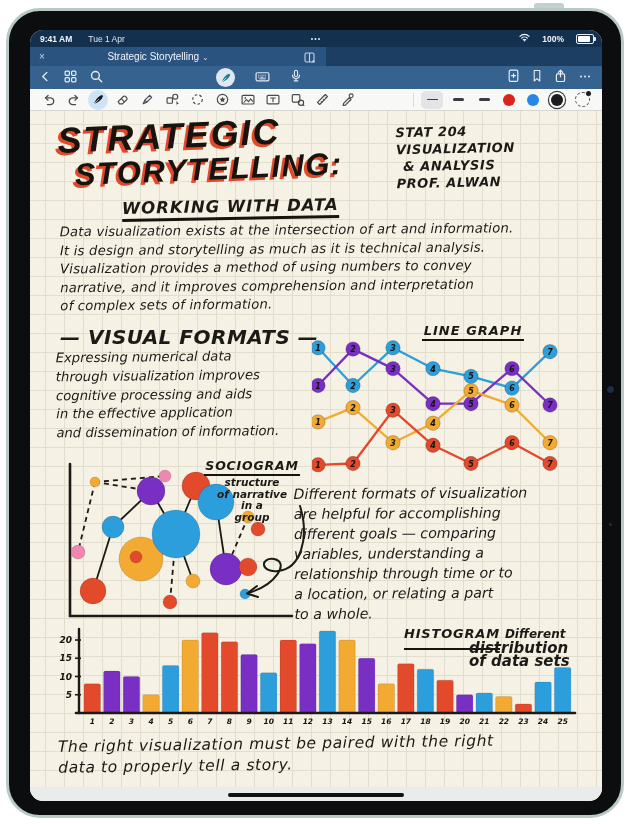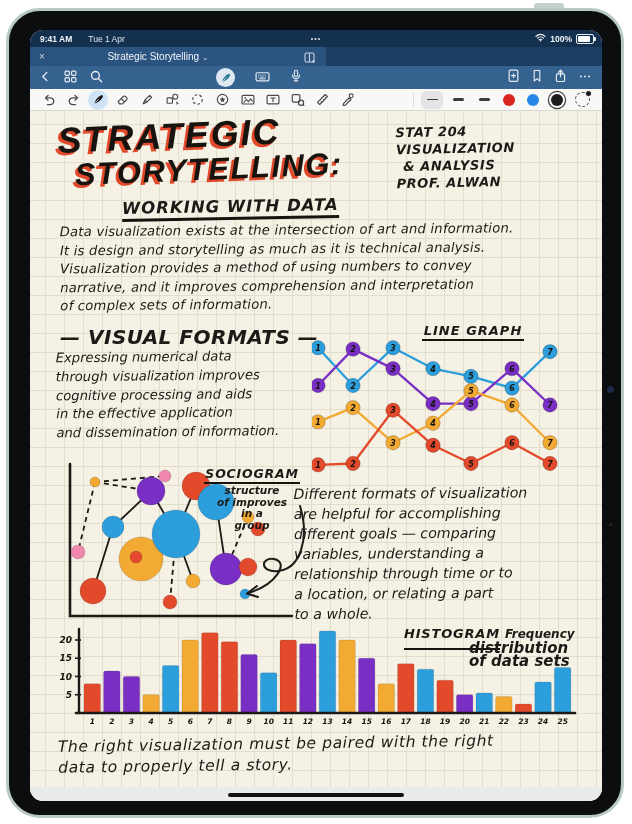--- a/index.html
+++ b/index.html
@@ -8,21 +8,21 @@
   .top-button{position:absolute;left:534px;top:3px;width:30px;height:10px;border-radius:3px;background:#c2d1ce;}
   .ipad{position:absolute;left:6px;top:8px;width:618px;height:810px;border-radius:34px;background:#0c0d0e;border:3px solid #b9c9c6;box-sizing:border-box;}
   .screen{position:absolute;left:21px;top:19px;width:572px;height:771px;border-radius:13px;overflow:hidden;background:#f5f1e4;}
   .front-camera{position:absolute;right:7px;top:375px;width:7px;height:7px;border-radius:50%;background:#1e2d46;box-shadow:0 0 2px #000;}
   .front-camera2{position:absolute;right:9px;top:512px;width:3px;height:3px;border-radius:50%;background:#2a2a2e;}
   
   .status-bar{position:absolute;left:0;top:0;width:572px;height:17px;background:#14304f;color:#f2f5f9;font-size:8.5px;display:flex;align-items:center;}
   .sb-left{position:absolute;left:10px;display:flex;gap:16px;font-weight:bold;}
   .sb-date{font-weight:normal;opacity:.92;}
   .sb-center{position:absolute;left:0;right:0;text-align:center;letter-spacing:1px;font-size:7px;opacity:.9;}
-  .sb-right{position:absolute;right:8px;display:flex;align-items:center;gap:4px;font-weight:bold;}
+  .sb-right{position:absolute;right:8px;display:flex;align-items:center;gap:12px;font-weight:bold;}
   .battery{width:16px;height:8px;border:1px solid #e8edf2;border-radius:2px;position:relative;}
   .battery i{position:absolute;left:1px;top:1px;bottom:1px;width:12px;background:#fff;border-radius:1px;}
   .battery:after{content:"";position:absolute;right:-3px;top:2px;width:2px;height:4px;background:#e8edf2;border-radius:0 1px 1px 0;}
   .tab-bar{position:absolute;left:0;top:17px;width:572px;height:19px;background:#1d3e63;}
   .tab-active{position:absolute;left:0;top:0;width:296px;height:19px;background:#2b5380;display:flex;align-items:center;}
   .tab-close{position:absolute;left:9px;color:#c7d2e0;font-size:10px;}
   .tab-title{position:absolute;left:0;right:40px;text-align:center;color:#f0f4f9;font-size:10px;}
   .tab-title .chev{font-size:8px;opacity:.8;}
   .tab-book{position:absolute;right:10px;top:3px;}
   .toolbar{position:absolute;left:0;top:36px;width:572px;height:23px;background:#35628f;}
@@ -55,21 +55,21 @@
   .title2{font-size:31px;letter-spacing:1.5px;text-shadow:-3px 2.5px 0 #e2492a;line-height:33px;margin-left:16px;}
   .subtitle{left:92px;top:86px;font-size:16.5px;font-weight:bold;letter-spacing:1px;border-bottom:3.2px solid #17130e;padding-bottom:1px;transform:rotate(-1deg);}
   .course{left:366px;top:12px;font-size:13px;font-weight:bold;letter-spacing:.6px;line-height:17px;transform:rotate(-1.2deg);}
   .course div:nth-child(3){margin-left:7px;}
   .intro{left:30px;top:110px;width:530px;font-size:13.2px;line-height:18.6px;letter-spacing:.2px;transform:rotate(-.5deg);font-weight:500;}
   .vf-head{left:30px;top:214px;font-size:20px;font-weight:bold;letter-spacing:.5px;}
   .vf-para{left:26px;top:237px;width:252px;font-size:13.2px;line-height:18.8px;transform:rotate(-.6deg);font-weight:500;}
   .lg-label{left:352px;top:209px;width:182px;text-align:center;z-index:3;}
   .lg-title{font-size:13px;font-weight:bold;letter-spacing:1px;border-bottom:2px solid #17130e;display:inline-block;padding:0 2px 1px;}
   .lg-sub{font-size:10.5px;font-weight:bold;line-height:12px;margin-top:2px;}
-  .soc-label{left:166px;top:344px;width:112px;text-align:center;z-index:3;margin-top:8px;}
+  .soc-label{left:166px;top:344px;width:112px;text-align:center;z-index:3;}
   .soc-title{font-size:12.5px;font-weight:bold;letter-spacing:.8px;border-bottom:2px solid #17130e;display:inline-block;padding:0 1px 1px;}
   .soc-sub{font-size:10.5px;font-weight:bold;line-height:11.5px;margin-top:1px;}
   .fmt-para{left:264px;top:372px;width:300px;font-size:14.2px;line-height:20px;transform:rotate(-.4deg);font-weight:500;}
   .hist-label{left:374px;top:512px;width:186px;z-index:3;font-weight:bold;}
   .hist-title{font-size:13px;letter-spacing:.8px;border-bottom:2px solid #17130e;padding-bottom:7px;}
   .hist-sub1{font-size:12px;margin-left:5px;}
   .hist-sub2{font-size:15px;margin-left:65px;line-height:13px;}
   .closing{left:28px;top:622px;width:540px;font-size:15.5px;line-height:20.5px;letter-spacing:.6px;transform:rotate(-.8deg);font-weight:500;}
   .chart-svg{position:absolute;z-index:2;}
   .cs-num{font:italic 700 8px "DejaVu Sans",sans-serif;fill:#17130e;}
@@ -375,21 +375,21 @@
             <circle cx="200" cy="105.7" r="7.2" fill="#e24a2b" stroke="rgba(0,0,0,.25)" stroke-width="0.8"></circle>
             <text x="200" y="108.7" text-anchor="middle" class="cs-num">6</text>
             <circle cx="238" cy="126.5" r="7.2" fill="#e24a2b" stroke="rgba(0,0,0,.25)" stroke-width="0.8"></circle>
             <text x="238" y="129.5" text-anchor="middle" class="cs-num">7</text>
           </svg>
 
         <div class="abs soc-label">
           <span class="soc-title">SOCIOGRAM</span>
           <div class="soc-sub">
             <div>structure</div>
-            <div>of improves</div>
+            <div>of narrative</div>
             <div>in a</div>
             <div>group</div>
           </div>
         </div>
         <svg id="sociogram-svg" class="chart-svg" style="left:26px;top:343px" width="248" height="172" viewBox="0 0 248 172">
             <polyline points="14,10 14,162 236,162" fill="none" stroke="#1c1a16" stroke-width="2.6" stroke-linecap="round"></polyline>
             <line x1="39" y1="28" x2="22" y2="98" stroke="#1c1a16" stroke-width="1.8" stroke-dasharray="5 4"></line>
             <line x1="39" y1="28" x2="95" y2="37" stroke="#1c1a16" stroke-width="1.8" stroke-dasharray="5 4"></line>
             <line x1="39" y1="28" x2="109" y2="22" stroke="#1c1a16" stroke-width="1.8" stroke-dasharray="5 4"></line>
             <line x1="57" y1="73" x2="37" y2="137" stroke="#1c1a16" stroke-width="1.8" stroke-dasharray="none"></line>
@@ -429,21 +429,21 @@
           <div>Different formats of visualization</div>
           <div>are helpful for accomplishing</div>
           <div>different goals — comparing</div>
           <div>variables, understanding a</div>
           <div>relationship through time or to</div>
           <div>a location, or relating a part</div>
           <div>to a whole.</div>
         </div>
 
         <div class="abs hist-label">
-          <div><span class="hist-title">HISTOGRAM</span><span class="hist-sub1">Frequency</span></div>
+          <div><span class="hist-title">HISTOGRAM</span><span class="hist-sub1">Different</span></div>
           <div class="hist-sub2">distribution of data sets</div>
         </div>
         <svg id="histogram-svg" class="chart-svg" style="left:24px;top:512px" width="524" height="112" viewBox="0 0 524 112">
             <line x1="21" y1="71.75" x2="27" y2="71.75" stroke="#1c1a16" stroke-width="1.6"></line>
             <text x="18" y="74.75" text-anchor="end" class="cs-tick">5</text>
             <line x1="21" y1="53.5" x2="27" y2="53.5" stroke="#1c1a16" stroke-width="1.6"></line>
             <text x="18" y="56.5" text-anchor="end" class="cs-tick">10</text>
             <line x1="21" y1="35.25" x2="27" y2="35.25" stroke="#1c1a16" stroke-width="1.6"></line>
             <text x="18" y="38.25" text-anchor="end" class="cs-tick">15</text>
             <line x1="21" y1="17" x2="27" y2="17" stroke="#1c1a16" stroke-width="1.6"></line>

